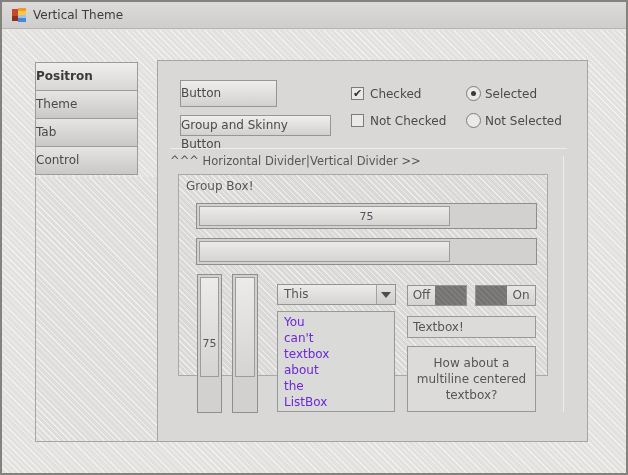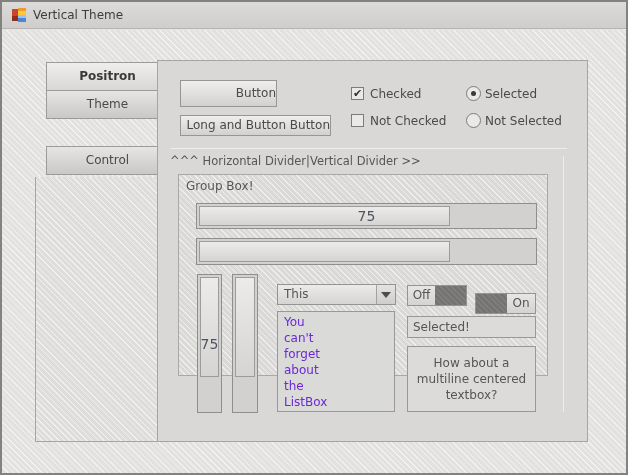--- a/index.html
+++ b/index.html
@@ -20,42 +20,42 @@
   .app-icon { position:absolute; left:9px; top:5px; width:16px; height:16px; }
   .window-title { position:absolute; left:31px; top:0; line-height:26px; color:#3c3c3a; font-size:12px; }
 
   .content { position:absolute; left:0; top:28px; right:0; bottom:0;
     background:#e6e5e3;
     background-image:repeating-linear-gradient(45deg, rgba(255,255,255,.45) 0 1px, rgba(0,0,0,0.015) 1px 4px);
   }
 
   
   .tab-item {
-    position:absolute; left:44px; width:123px; height:29px;
+    position:absolute; left:33px; width:103px; height:29px;
     background:linear-gradient(#e6e5e3,#c9c8c6);
     border:1px solid #9b9b99;
-    text-align:center; line-height:27px; color:#4a4a48; cursor:default;
+    line-height:27px; color:#4a4a48; cursor:default;
   }
   .tab-item.selected { background:linear-gradient(#efeeec,#d8d7d5); font-weight:bold; color:#3a3a38; }
   .tab-filler {
     position:absolute; left:33px; top:147px; width:123px; height:265px;
     background:#e2e1df;
     background-image:repeating-linear-gradient(45deg, rgba(255,255,255,.5) 0 1px, rgba(0,0,0,0.02) 1px 4px);
     border:1px solid #a5a5a3; border-top:none;
   }
 
   
   .tab-page {
     position:absolute; left:155px; top:30px; width:431px; height:382px;
     background:#d9d8d6; border:1px solid #a5a5a3;
   }
 
   .btn {
     position:absolute; background:linear-gradient(#efeeec,#d2d1cf);
-    border:1px solid #969694; color:#4a4a48; text-align:right;
+    border:1px solid #969694; color:#4a4a48; text-align:left;
   }
   .btn-main { left:178px; top:50px; width:97px; height:27px; line-height:25px; }
   .btn-long { left:178px; top:85px; width:151px; height:21px; line-height:19px; }
 
   .checkbox-box {
     position:absolute; width:13px; height:13px;
     background:#eae9e7; border:1px solid #7c7c7a;
     font-size:11px; line-height:11px; text-align:center; color:#333331;
   }
   .radio-circle {
@@ -89,21 +89,21 @@
     border:1px solid #9c9c9a; height:100%;
   }
   .bar-h1 { left:17px; top:28px; width:341px; height:26px; }
   .bar-h2 { left:17px; top:63px; width:341px; height:27px; }
   .bar-v  { top:99px; width:25px; height:139px; }
   .bar-v1 { left:18px; }
   .bar-v2 { left:53px; width:26px; }
   .bar-v .bar-fill { width:100%; height:75%; }
   .bar-label {
     position:absolute; inset:0; display:flex; align-items:center; justify-content:center;
-    color:#4f5560; font-size:14px;
+    color:#4f5560; font-size:11px;
   }
 
   .combobox {
     position:absolute; left:98px; top:109px; width:119px; height:21px;
     background:linear-gradient(#eceb e9,#d5d4d2);
     background:linear-gradient(#ecebe9,#d5d4d2);
     border:1px solid #949492;
   }
   .combobox-value { position:absolute; left:6px; top:0; line-height:19px; color:#565654; }
   .combo-btn {
@@ -118,21 +118,21 @@
     background:#dadad8; border:1px solid #98 9896; border:1px solid #989896;
     padding:2px 6px; overflow:hidden;
   }
   .list-item { line-height:16px; color:#6d28d9; }
 
   .toggle {
     position:absolute; top:110px; height:21px; border:1px solid #949492;
     background:linear-gradient(#e7e6e4,#d4d3d1); display:flex;
   }
   .toggle-off { left:228px; width:60px; }
-  .toggle-on { left:296px; width:61px;margin-top:8px; }
+  .toggle-on { left:296px; width:61px; }
   .toggle-label { flex:1; text-align:center; line-height:19px; color:#565654; }
   .toggle-knob {
     width:31px; height:100%; background:#737270;
     background-image:repeating-linear-gradient(45deg, rgba(255,255,255,.08) 0 2px, transparent 2px 4px);
   }
 
   .textbox {
     position:absolute; left:228px; top:141px; width:129px; height:22px;
     background:#dcdbd9; border:1px solid #989896;
     line-height:20px; padding-left:5px; color:#565654;
@@ -157,27 +157,28 @@
       <rect x="7" y="8" width="8" height="7" fill="#4a86d8"></rect>
       <rect x="7" y="8" width="8" height="3" fill="#9cc3ee"></rect>
     </svg>
     <span class="window-title">Vertical Theme</span>
   </div>
 
   <div class="content">
 
     <div class="tab-item selected" style="top:32px;">Positron</div>
     <div class="tab-item" style="top:60px;">Theme</div>
+    <div class="tab-item" style="top:88px;">Tab</div>
     <div class="tab-item" style="top:116px;">Control</div>
     <div class="tab-filler"></div>
 
     <div class="tab-page"></div>
 
     <div class="btn btn-main">Button</div>
-    <div class="btn btn-long">Long and Button Button</div>
+    <div class="btn btn-long">Group and Skinny Button</div>
 
     <div class="checkbox-box" style="left:349px; top:57px;">
       <span>✔</span>
     </div>
     <div class="opt-label" style="left:368px; top:57px;">Checked</div>
 
     <div class="checkbox-box" style="left:349px; top:84px;"></div>
     <div class="opt-label" style="left:368px; top:84px;">Not Checked</div>
 
     <div class="radio-circle" style="left:464px; top:56px;">
@@ -216,35 +217,35 @@
       <div class="combobox">
         <span class="combobox-value">This</span>
         <div class="combo-btn">
           <div class="combo-arrow"></div>
         </div>
       </div>
 
       <div class="listbox">
         <div class="list-item">You</div>
         <div class="list-item">can't</div>
-        <div class="list-item">forget</div>
+        <div class="list-item">textbox</div>
         <div class="list-item">about</div>
         <div class="list-item">the</div>
         <div class="list-item">ListBox</div>
       </div>
 
       <div class="toggle toggle-off">
         <div class="toggle-label">Off</div>
         <div class="toggle-knob"></div>
       </div>
 
       <div class="toggle toggle-on">
         <div class="toggle-knob"></div>
         <div class="toggle-label">On</div>
       </div>
 
-      <div class="textbox">Selected!</div>
+      <div class="textbox">Textbox!</div>
 
       <div class="multiline-textbox">How about a multiline centered textbox?</div>
     </div>
 
   </div>
 </div>
 
 </body></html>

